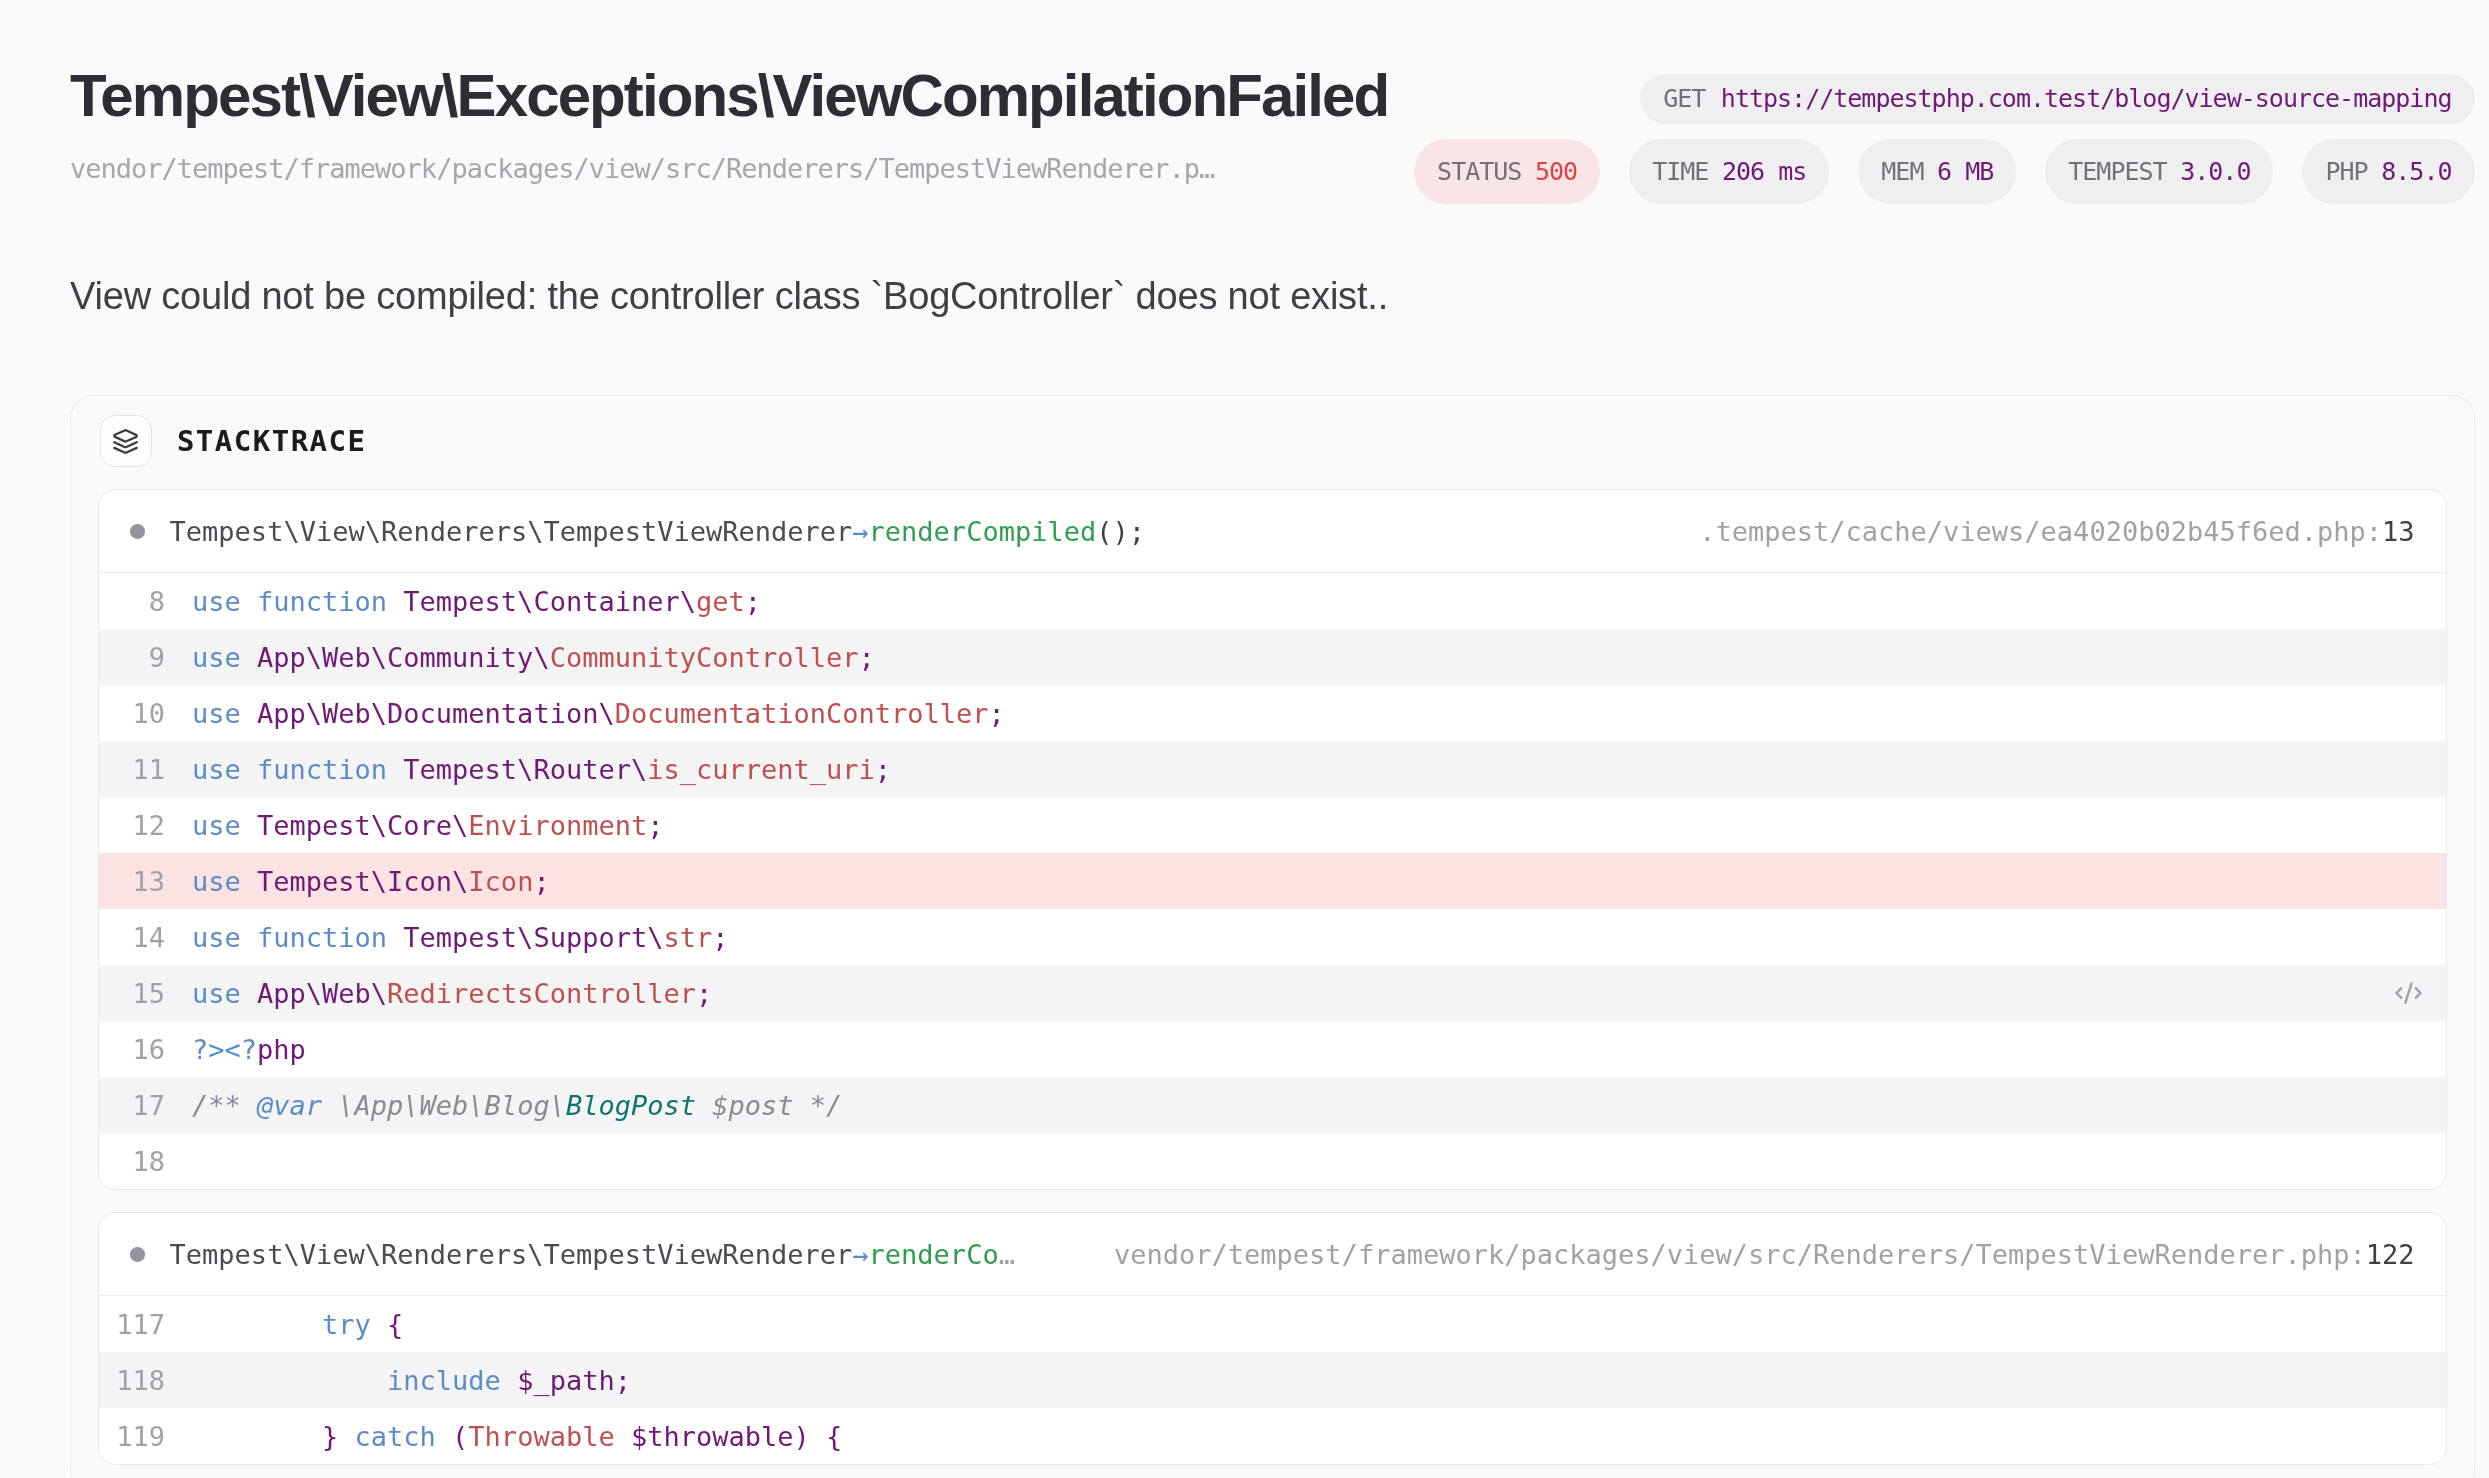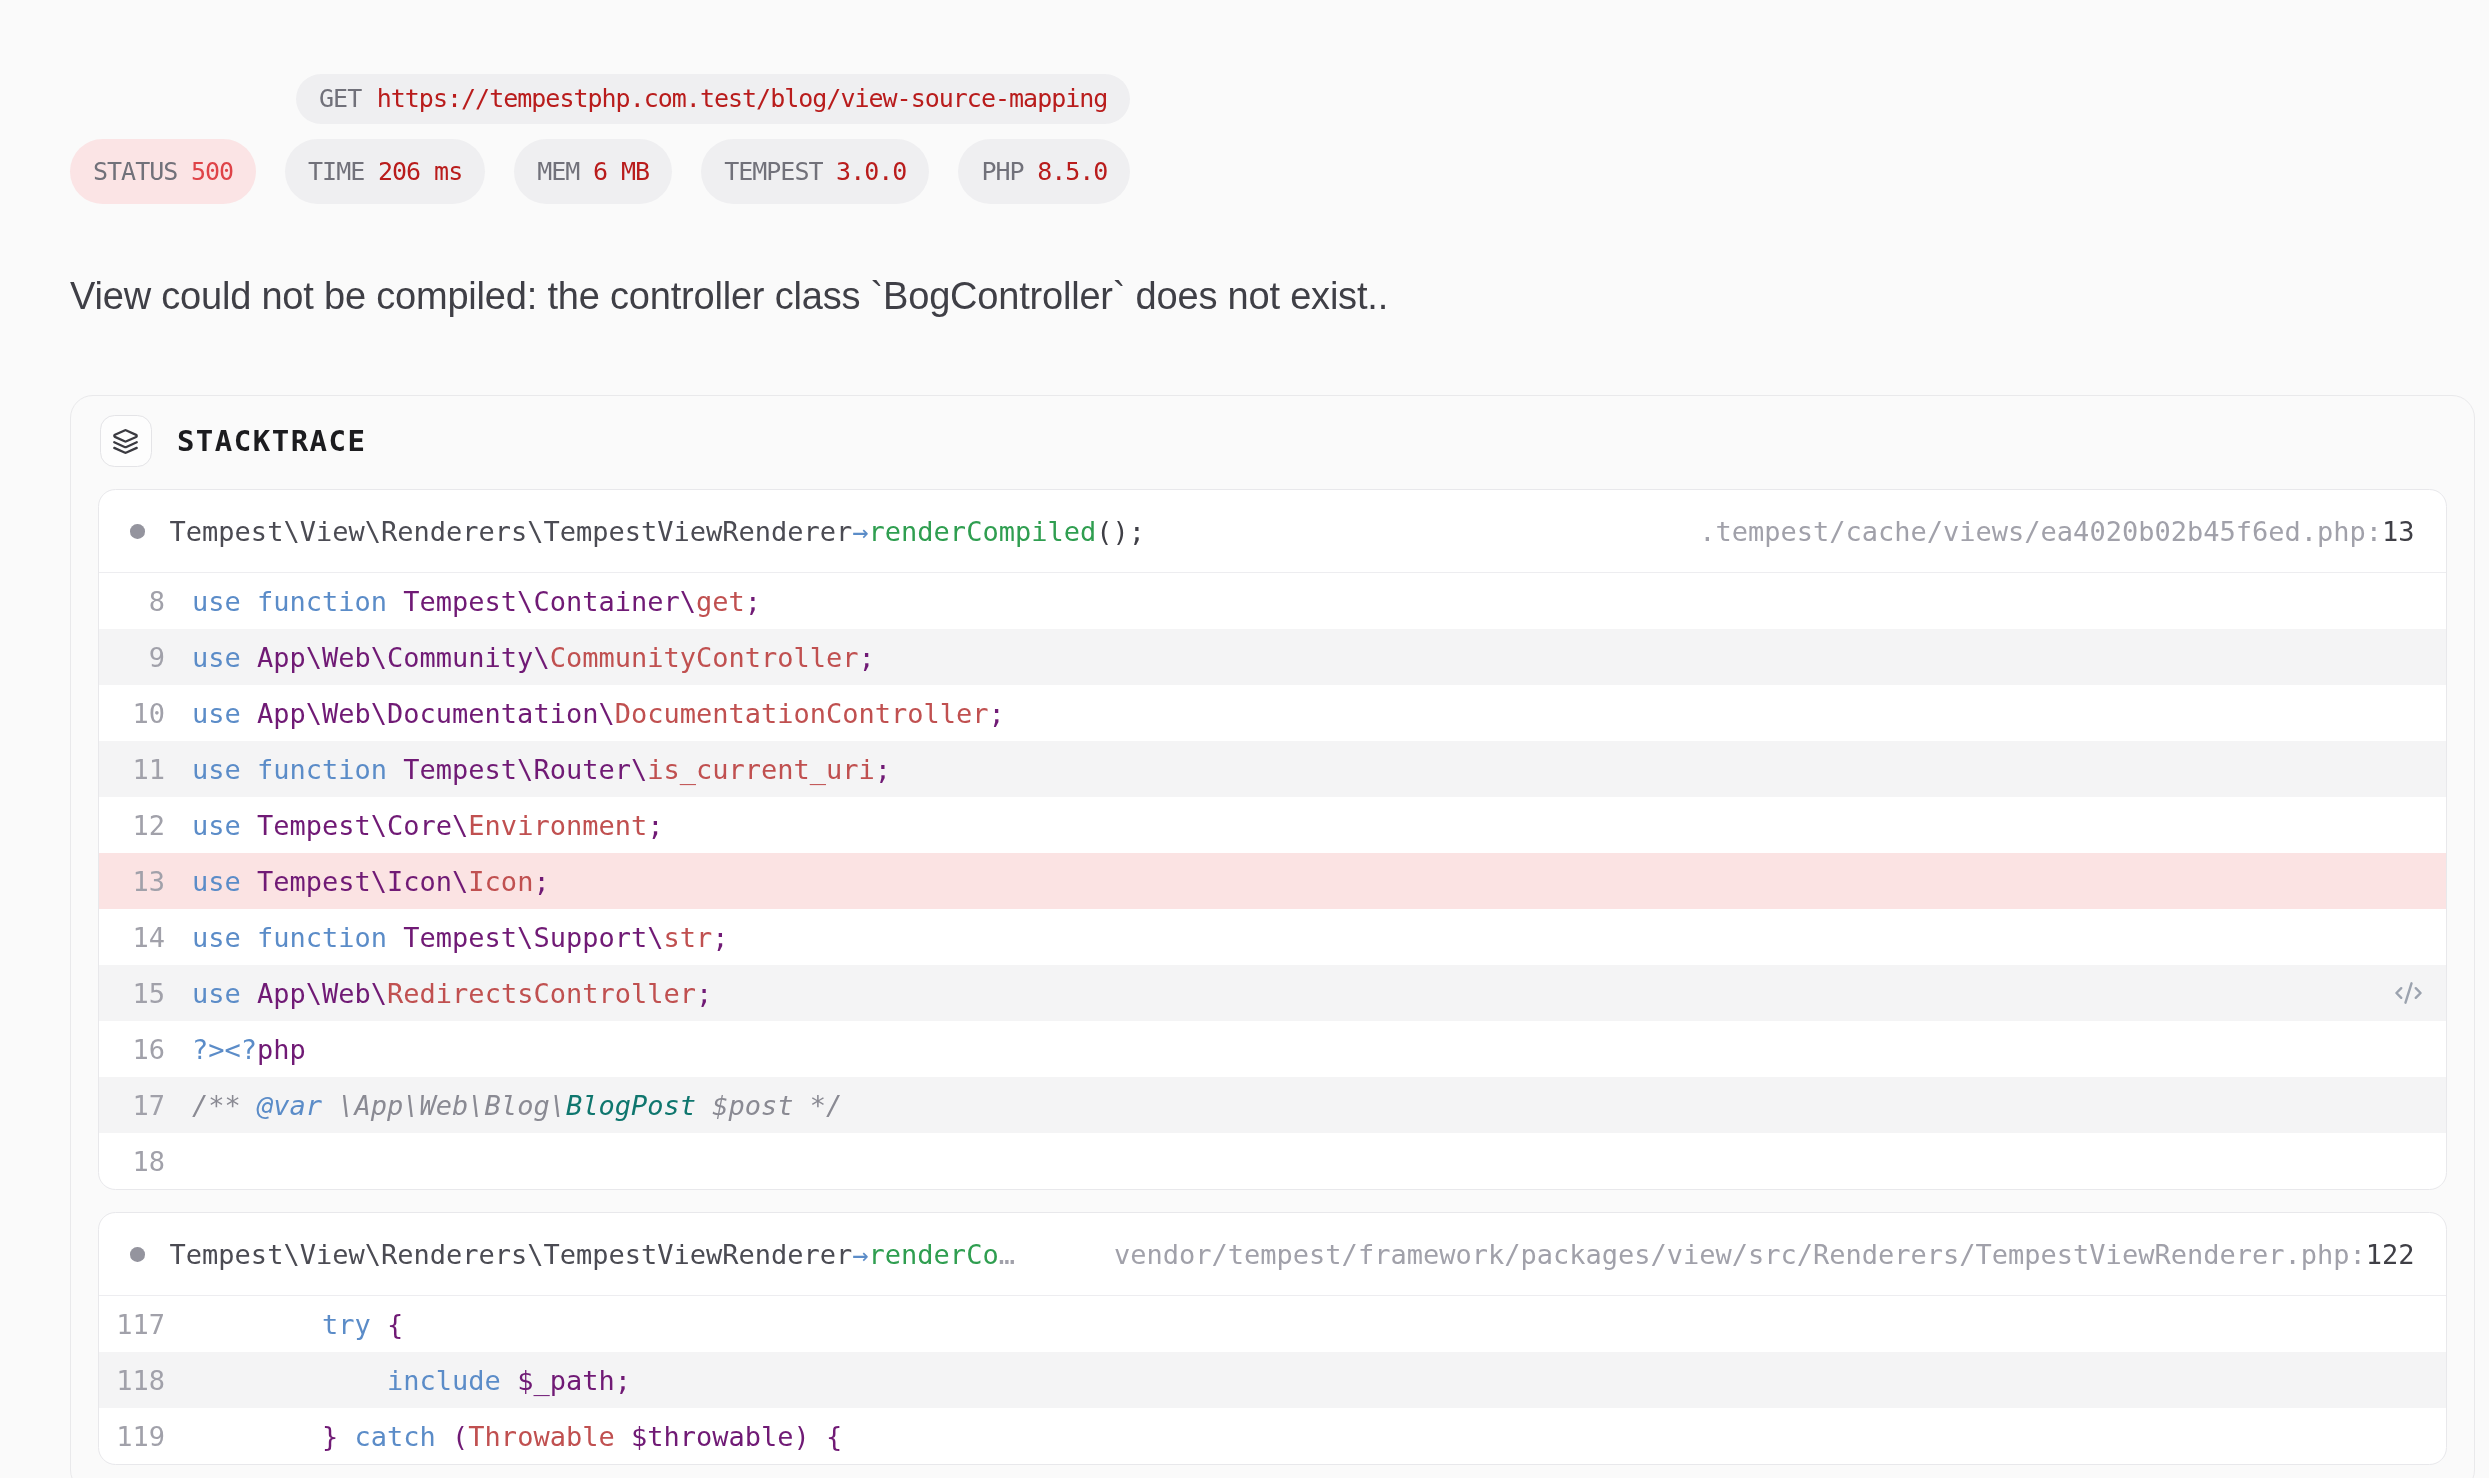--- a/index.html
+++ b/index.html
@@ -22,21 +22,21 @@
   }
   .top-right{display:flex;flex-direction:column;align-items:flex-end;gap:15.5px;padding-top:13.6px;flex:none;}
   .pill{
     display:inline-flex;align-items:center;background:#efeff1;border-radius:969px;
     font-family:"DejaVu Sans Mono",monospace;white-space:nowrap;
   }
   .request-pill{height:50px;padding:0 23px;font-size:25px;gap:15.5px;}
   .pill-row{display:flex;gap:29px;justify-content:flex-end;}
   .meta-pill{height:65px;padding:0 23px;font-size:25px;gap:13.6px;}
   .pill-label{color:#71717a;letter-spacing:-1px;}
-  .pill-value{color:#b91c1c;letter-spacing:-1px;}
+  .pill-value{color:#701a75;letter-spacing:-1px;}
   .pill-error{background:#fbe4e5;}
   .pill-error .pill-value{color:#df4348;}
 
   
   .message{margin:70px 0 4px;font-size:38px;line-height:45px;color:#3f3f46;letter-spacing:-0.2px;}
 
   
   .panel{margin-top:76px;border:1.9px solid #e9e9eb;border-radius:23px;padding:17.5px 27px 27px;}
   .panel-head{display:flex;align-items:center;margin:1.9px 0 0 1.9px;}
   .icon-box{
@@ -80,20 +80,24 @@
   .code-icon{position:absolute;right:23px;top:50%;transform:translateY(-50%);display:flex;cursor:pointer;}
   .code-icon svg{width:29px;height:29px;stroke:#9ca3af;stroke-width:2;fill:none;stroke-linecap:round;stroke-linejoin:round;}
   .icon-box svg{width:27px;height:27px;stroke:#3a3a40;stroke-width:2;fill:none;stroke-linecap:round;stroke-linejoin:round;}
 </style>
 </head>
 <body>
 
 <div class="page">
 
   <header class="top">
+    <div class="top-left">
+      <h1 class="title">Tempest\View\Exceptions\ViewCompilationFailed</h1>
+      <div class="filepath">vendor/tempest/framework/packages/view/src/Renderers/TempestViewRenderer.p…</div>
+    </div>
     <div class="top-right">
       <div class="pill request-pill">
         <span class="pill-label">GET</span>
         <span class="pill-value">https://tempestphp.com.test/blog/view-source-mapping</span>
       </div>
       <div class="pill-row">
           <span class="pill meta-pill pill-error">
             <span class="pill-label">STATUS</span>
             <span class="pill-value">500</span>
           </span>

